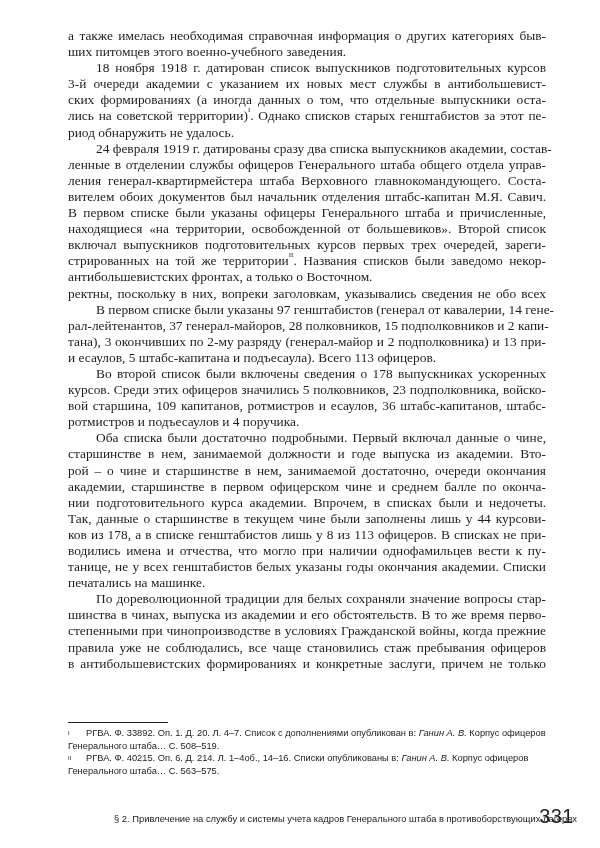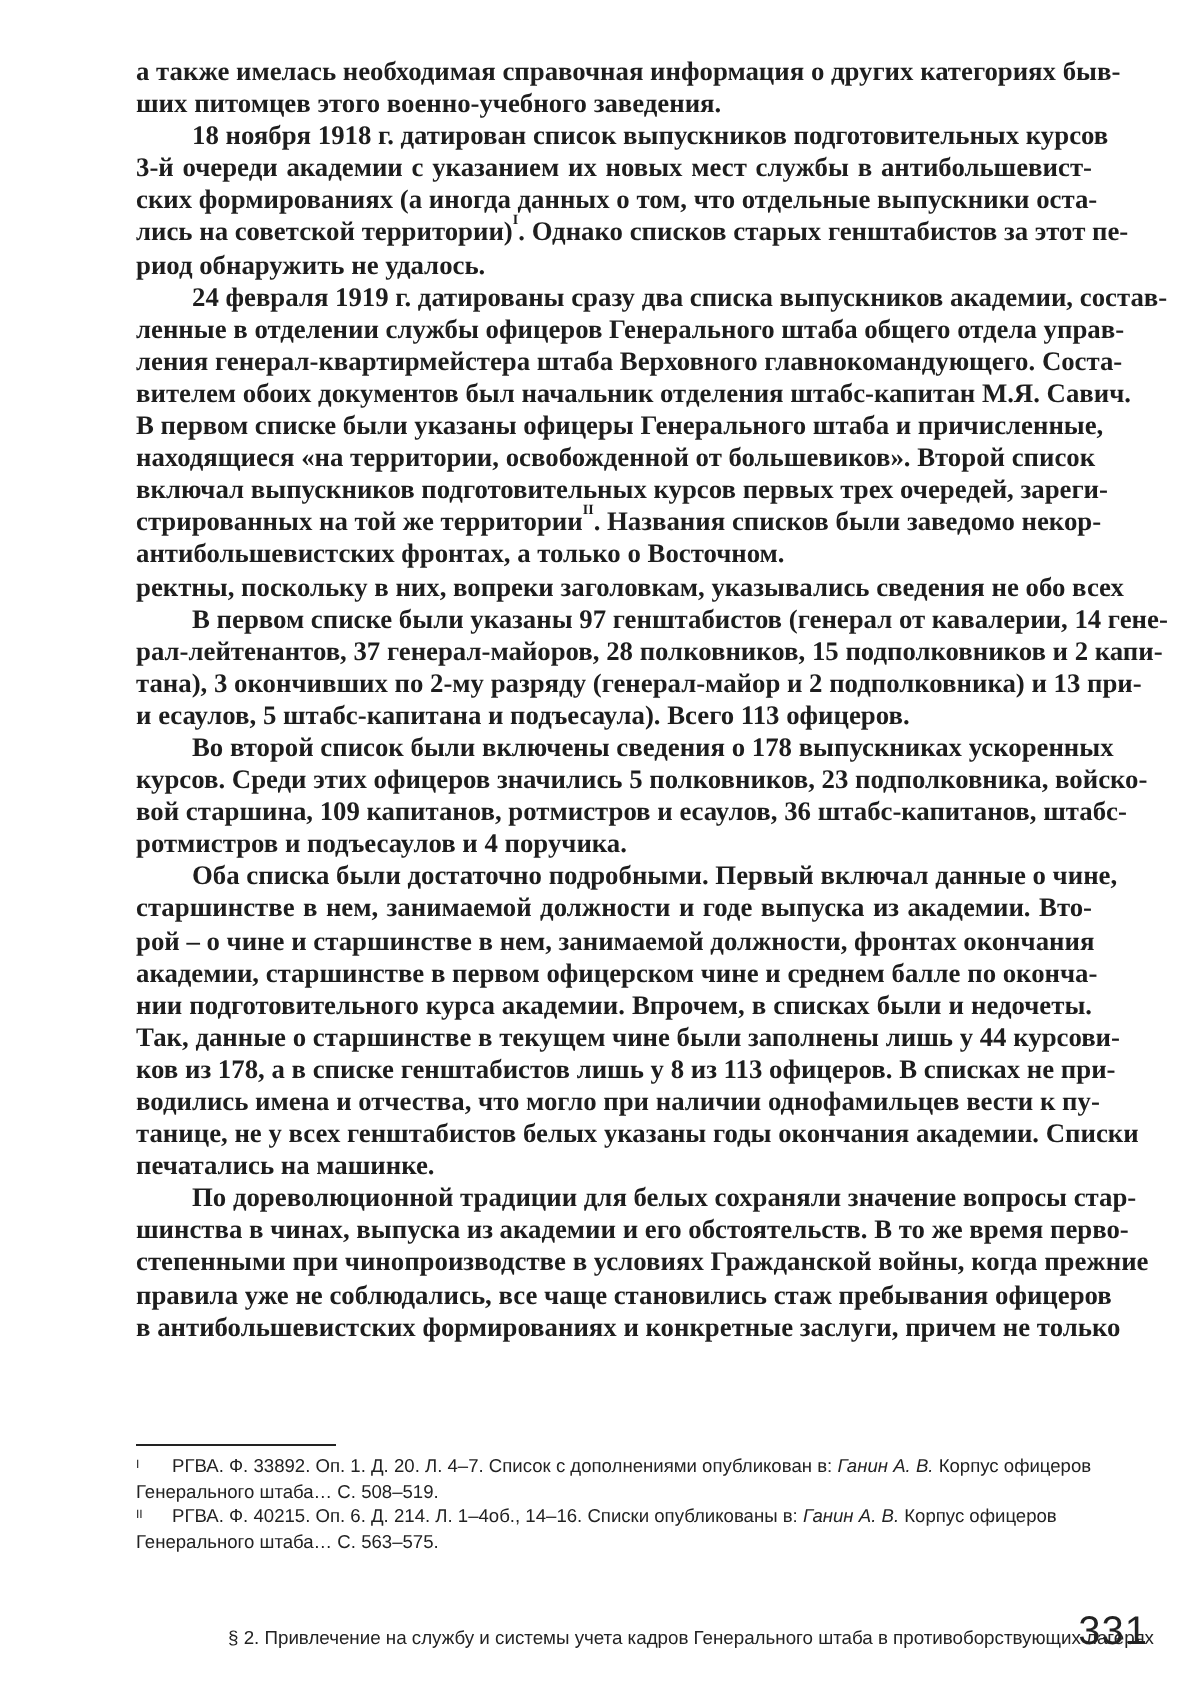--- a/index.html
+++ b/index.html
@@ -1,21 +1,20 @@
 <!DOCTYPE html>
 <html><head>
   <meta charset="utf-8">
   <style>
     html, body { margin: 0; padding: 0; background: #ffffff; }
     body { width: 600px; height: 848px; position: relative; overflow: hidden; }
     .page {
       position: absolute; left: 68px; top: 28px; width: 478px;
       font-family: "Liberation Serif", "DejaVu Serif", serif;
       color: #1e1e1e;
-      font-weight: bold;
     }
     .para {
       font-size: 13.4px; line-height: 16.1px; margin: 0;
       text-align: justify; text-align-last: auto;
     }
     .line { display: block; text-align: justify; text-align-last: justify; white-space: nowrap; }
     .line.last { text-align-last: left; }
     .line.indent { padding-left: 28px; }
     sup { font-size: 7px; vertical-align: top; line-height: 0; position: relative; top: 2px; }
     .fn-rule {
@@ -80,21 +79,21 @@
   <p class="para">
     <span class="line indent">Во второй список были включены сведения о 178 выпускниках ускоренных</span>
     <span class="line">курсов. Среди этих офицеров значились 5 полковников, 23 подполковника, войско-</span>
     <span class="line">вой старшина, 109 капитанов, ротмистров и есаулов, 36 штабс-капитанов, штабс-</span>
     <span class="line last">ротмистров и подъесаулов и 4 поручика.</span>
   </p>
 
   <p class="para">
     <span class="line indent">Оба списка были достаточно подробными. Первый включал данные о чине,</span>
     <span class="line">старшинстве в нем, занимаемой должности и годе выпуска из академии. Вто-</span>
-    <span class="line">рой – о чине и старшинстве в нем, занимаемой должности, фронтах окончания</span>
+    <span class="line">рой – о чине и старшинстве в нем, занимаемой достаточно, очереди окончания</span>
     <span class="line">академии, старшинстве в первом офицерском чине и среднем балле по оконча-</span>
     <span class="line">нии подготовительного курса академии. Впрочем, в списках были и недочеты.</span>
     <span class="line">Так, данные о старшинстве в текущем чине были заполнены лишь у 44 курсови-</span>
     <span class="line">ков из 178, а в списке генштабистов лишь у 8 из 113 офицеров. В списках не при-</span>
     <span class="line">водились имена и отчества, что могло при наличии однофамильцев вести к пу-</span>
     <span class="line">танице, не у всех генштабистов белых указаны годы окончания академии. Списки</span>
     <span class="line last">печатались на машинке.</span>
   </p>
 
   <p class="para">

